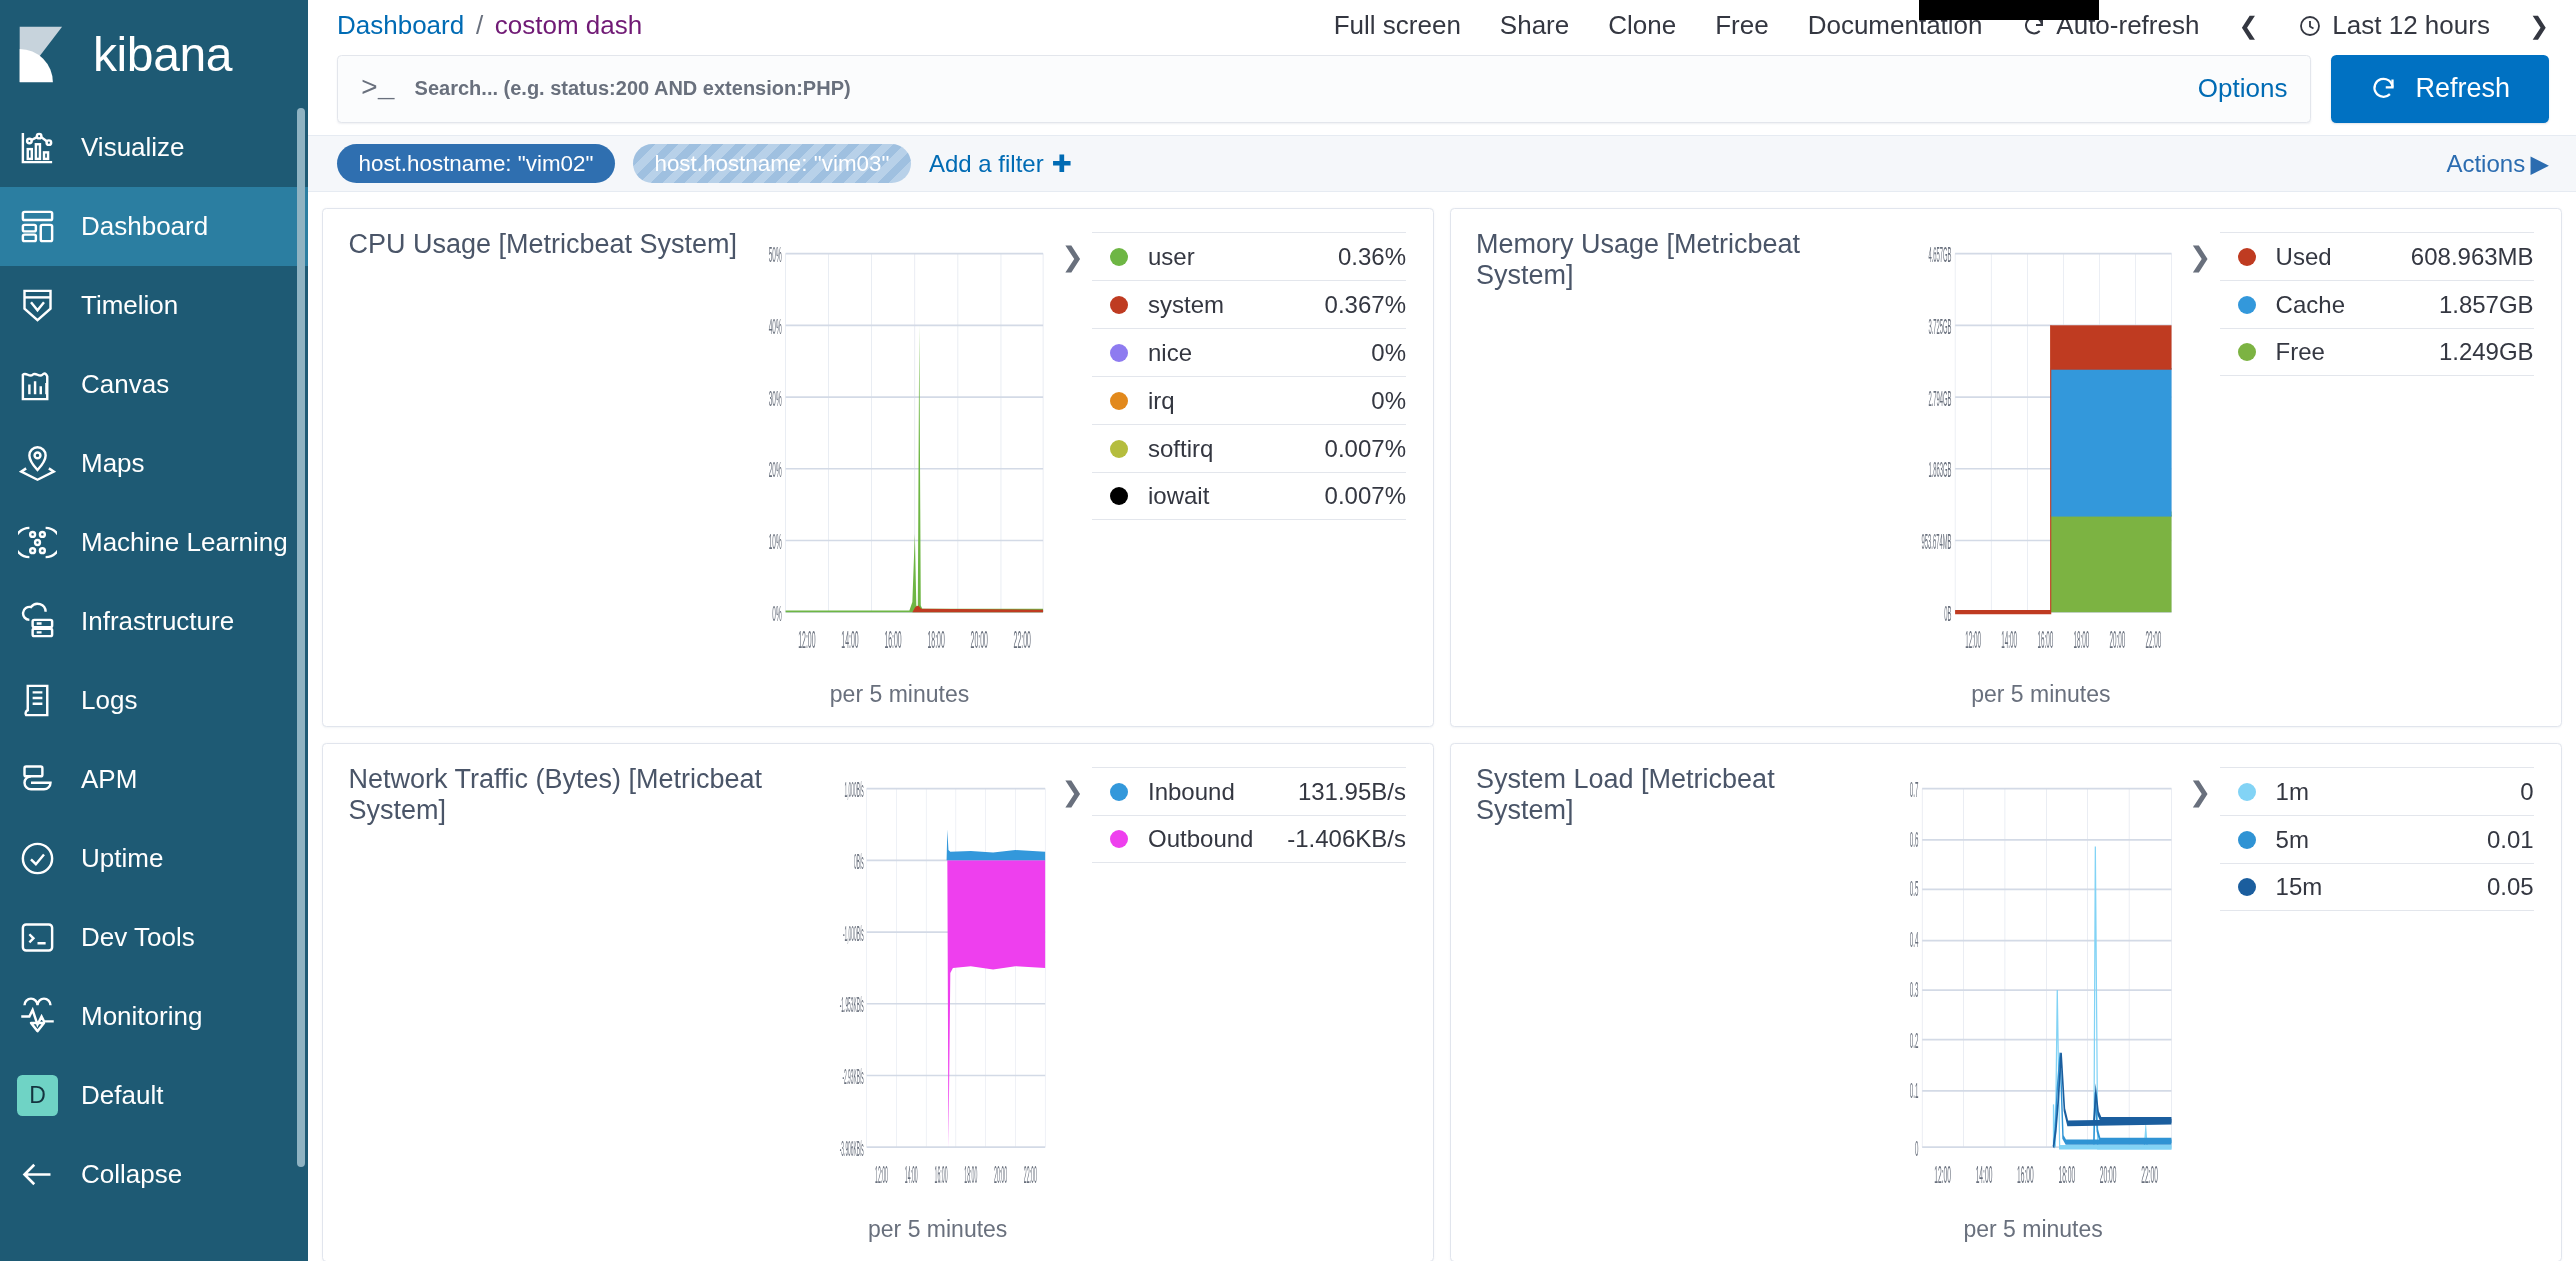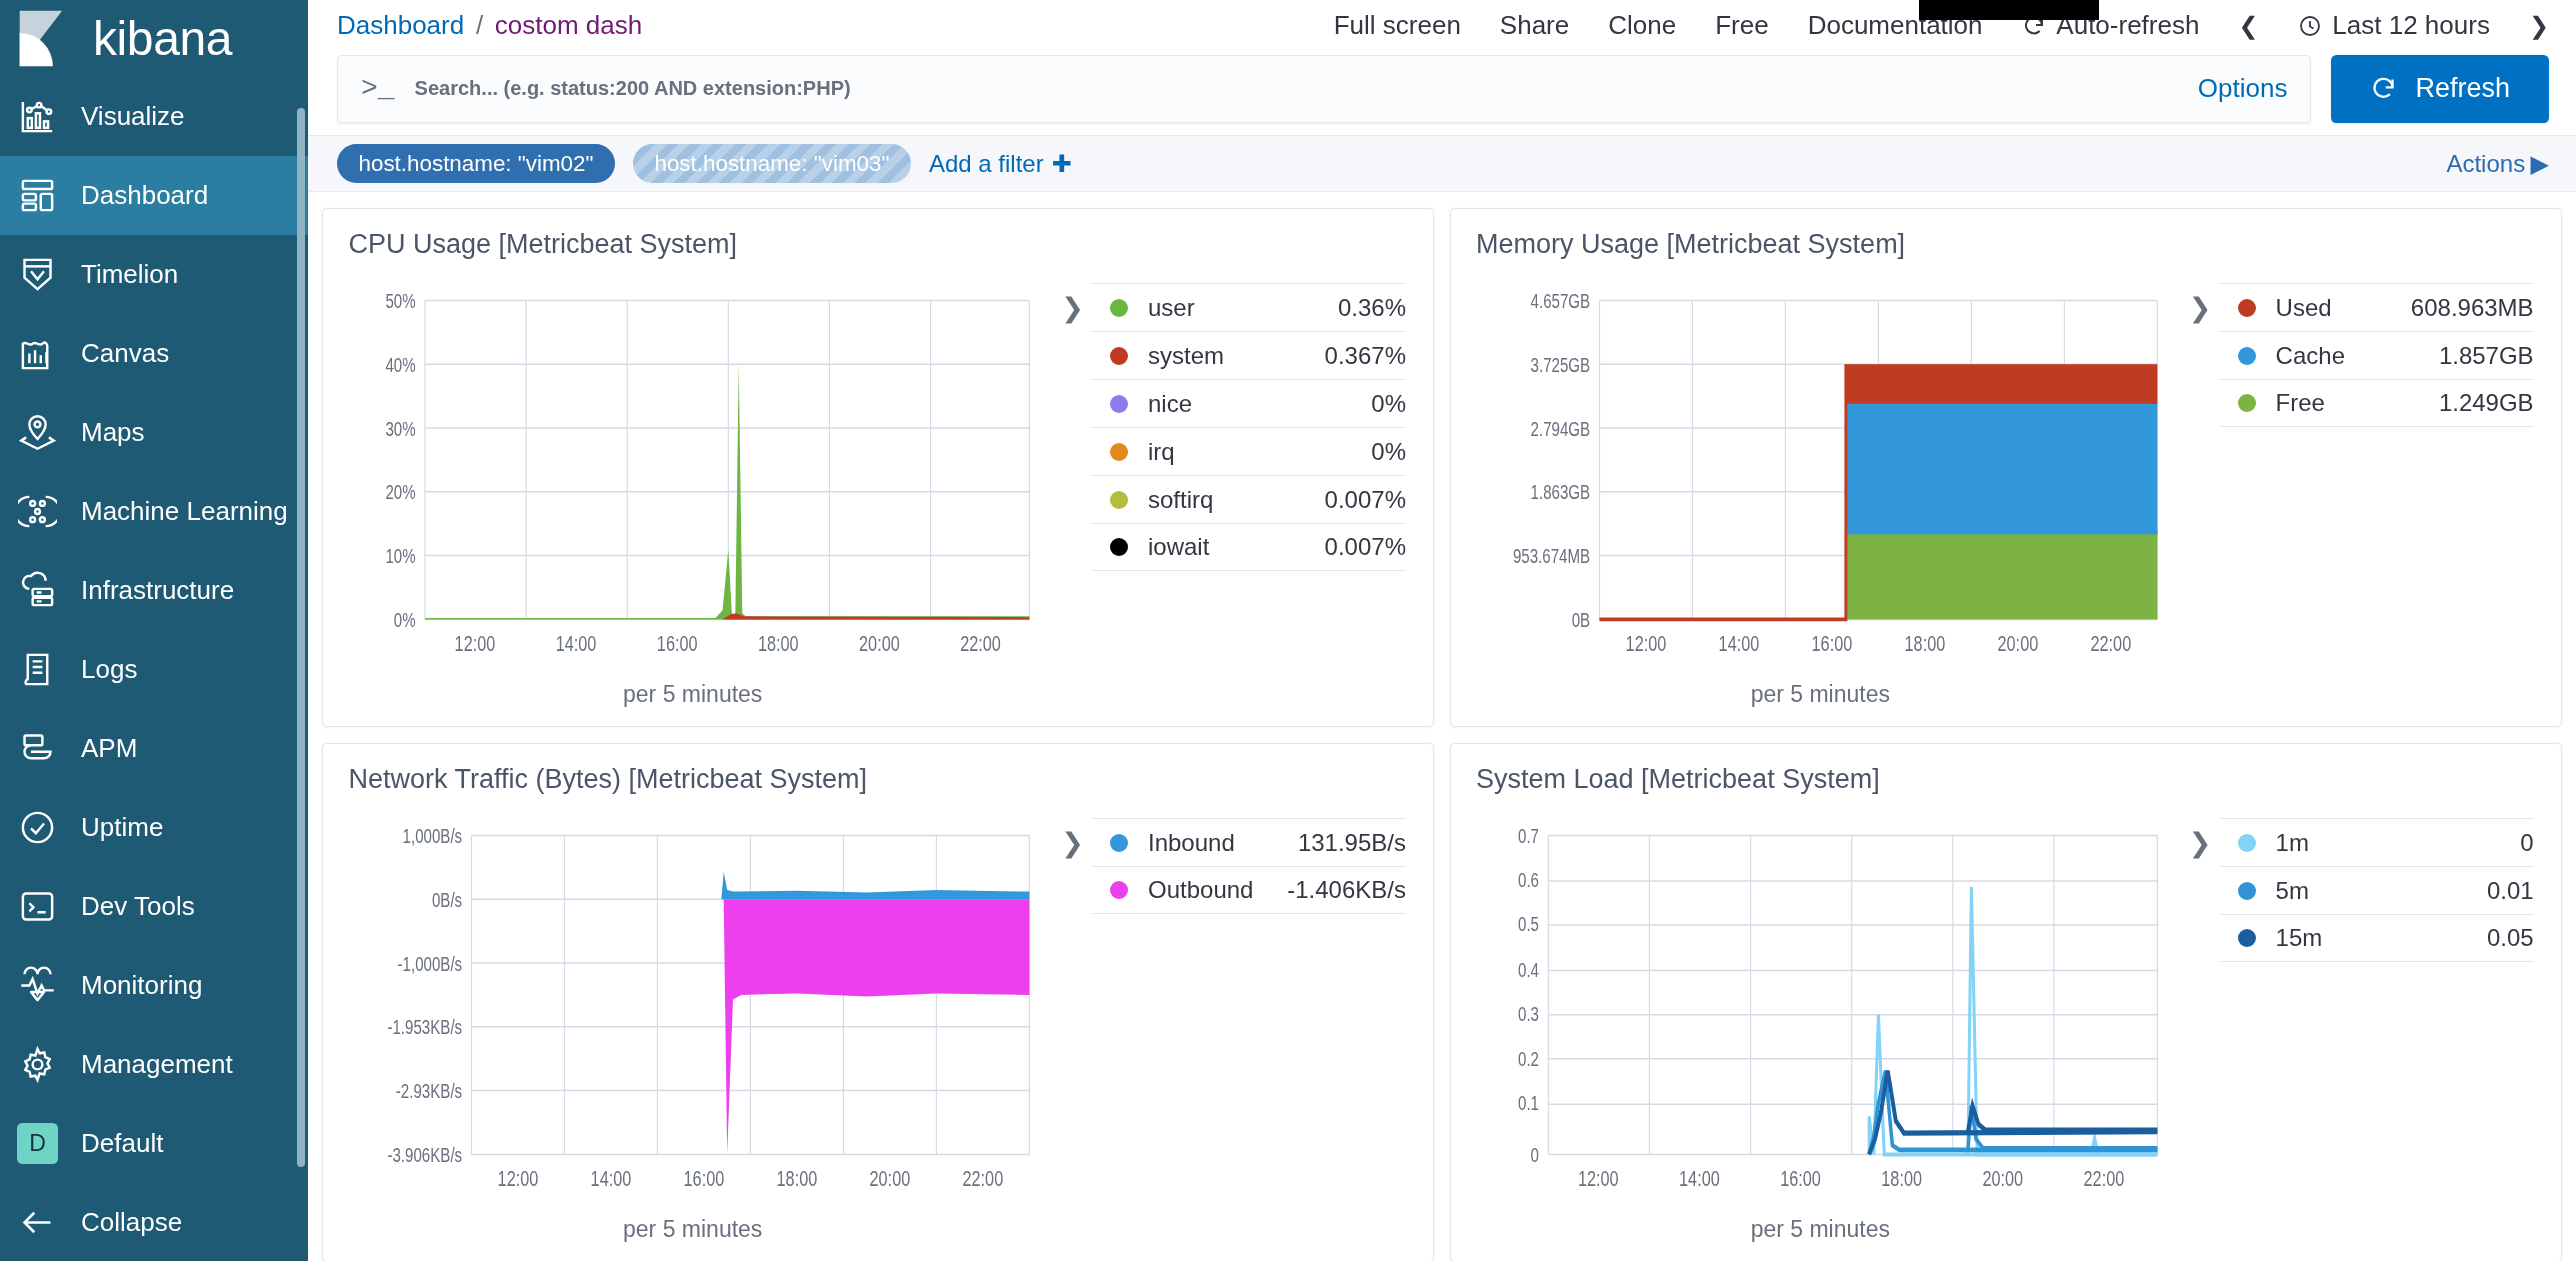--- a/index.html
+++ b/index.html
@@ -105,21 +105,21 @@
   .actions-link { margin-left: auto; font-size: 24px; color: #2b6cb0; cursor: pointer; display: flex; align-items: center; gap: 5.4px; }
 
   
   .grid {
     flex: 1 1 auto; display: grid;
     grid-template-columns: 1fr 1fr; grid-template-rows: 1fr 1fr;
     gap: 16px; padding: 16px 14.4px 0 14.4px; min-height: 0;
   }
   .panel {
     background: #ffffff; border: 0.9px solid #e1e5ed; border-radius: 4.5px;
-    display: flex; flex-direction: column; overflow: hidden; min-width: 0;
+    display: flex; flex-direction: row; overflow: hidden; min-width: 0;
     box-shadow: 0 0.9px 1.8px rgba(152,162,179,.12);
   }
   .panel-title { font-size: 27px; color: #4a5568; padding: 20px 0 0 25px; }
   .panel-body { flex: 1 1 auto; display: flex; min-height: 0; padding: 7.2px 9px 9px 9px; }
 
   .vis-area { flex: 1 1 auto; display: flex; flex-direction: column; min-width: 0; position: relative; }
   .legend-toggle {
     flex: 0 0 39px; display: flex; align-items: flex-start; justify-content: center;
     padding-top: 25px; font-size: 27px; color: #69707d; cursor: pointer;
   }
@@ -288,29 +288,20 @@
         <span class="nav-icon">
           <svg viewBox="0 0 24 24" fill="none" stroke="#fff" stroke-width="1.5">
             <path d="M4 5a4 4 0 0 1 8 0 4 4 0 0 1 8 0"></path>
             <path d="M2 12h5l2-4 3 9 2.5-5 1.5 3h6"></path>
             <path d="M12 21l-4-5h8z" stroke-linejoin="round"></path>
           </svg>
         </span>
         <span class="nav-label">Monitoring</span>
       </div>
 
-      <div class="nav-item">
-        <span class="nav-icon">
-          <svg viewBox="0 0 24 24" fill="none" stroke="#fff" stroke-width="1.5">
-            <circle cx="12" cy="12" r="3"></circle>
-            <path d="M12 2.5l1.3 2.6 2.9-.5.6 2.9 2.7 1.2-1.4 2.6 1.4 2.6-2.7 1.2-.6 2.9-2.9-.5L12 21.5l-1.3-2.6-2.9.5-.6-2.9-2.7-1.2 1.4-2.6-1.4-2.6 2.7-1.2.6-2.9 2.9.5z"></path>
-          </svg>
-        </span>
-        <span class="nav-label">Management</span>
-      </div>
 
       <div class="nav-item">
         <span class="space-badge">D</span>
         <span class="nav-label">Default</span>
       </div>
 
       <div class="nav-item">
         <span class="nav-icon">
           <svg viewBox="0 0 24 24" fill="none" stroke="#fff" stroke-width="1.6">
             <path d="M20 12H4M10 6l-6 6 6 6"></path>

